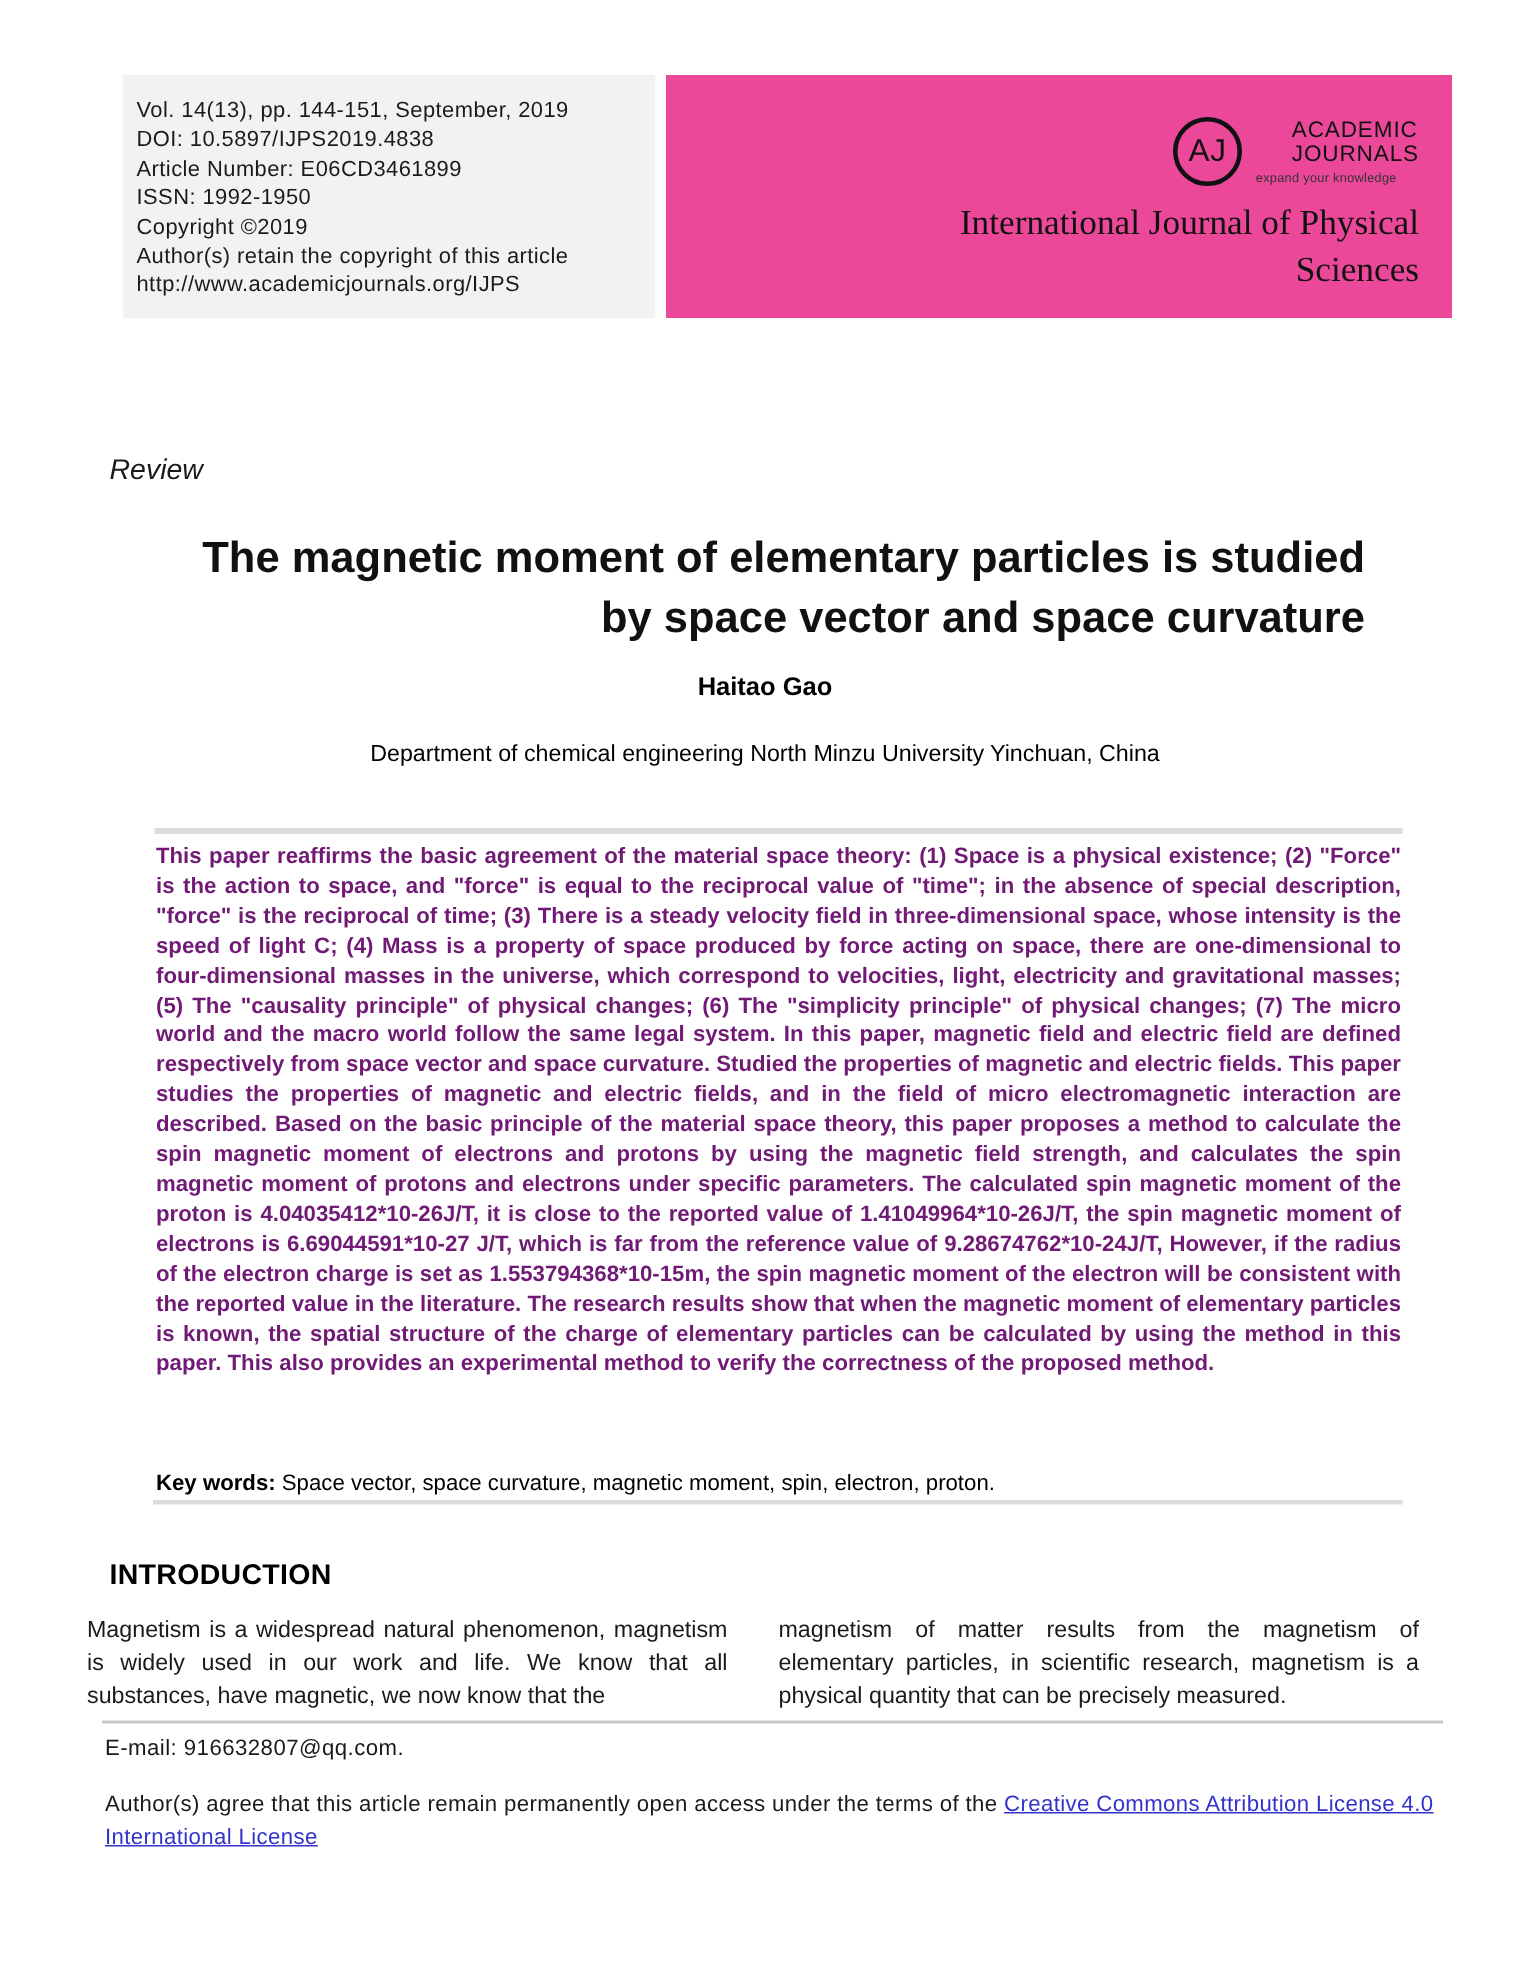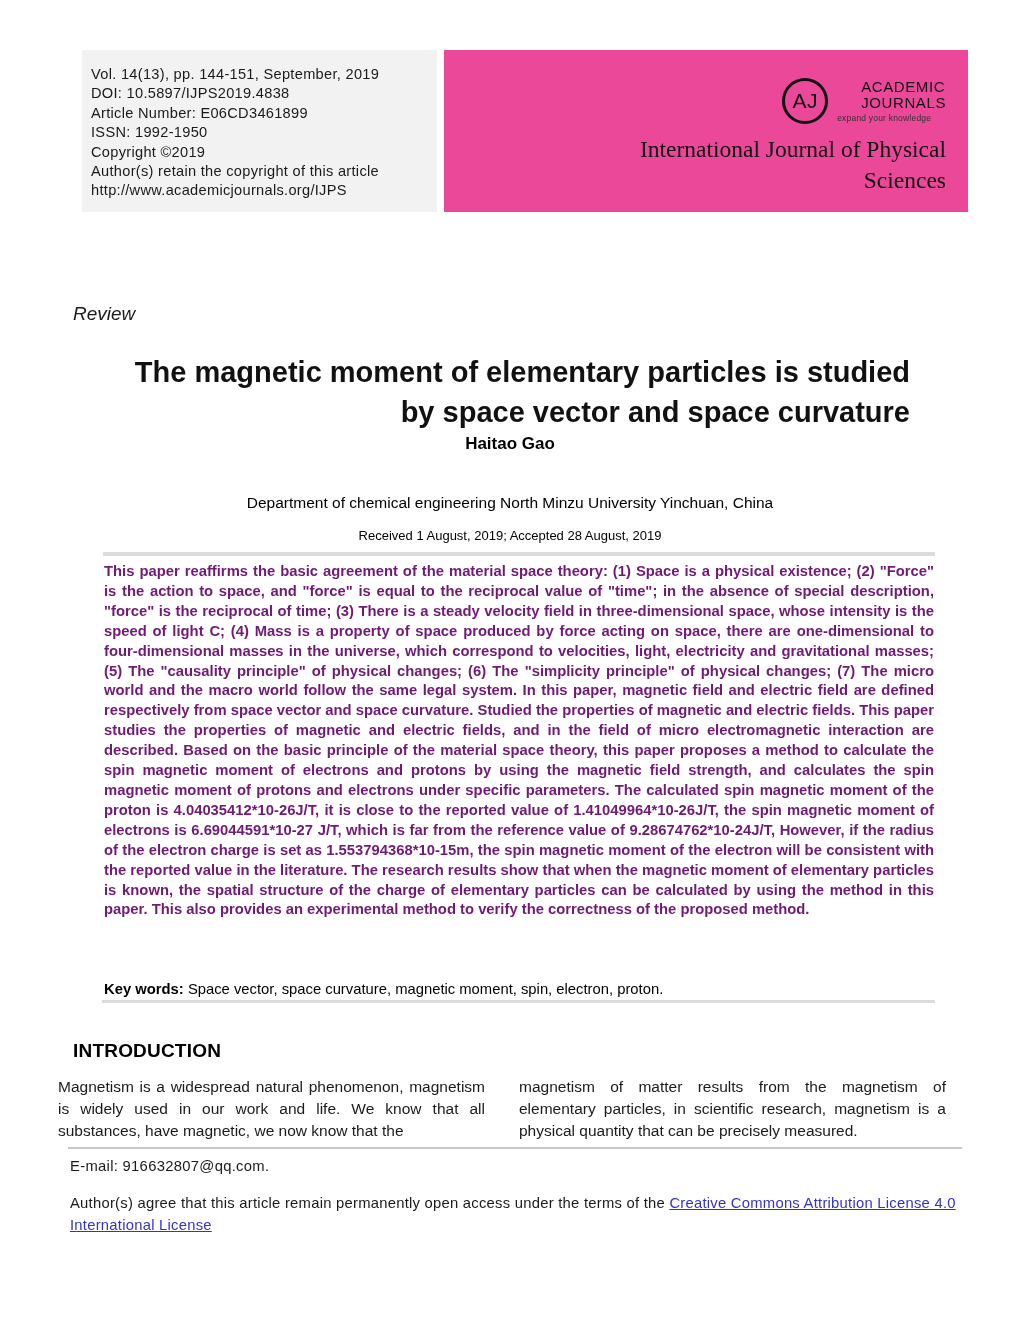--- a/index.html
+++ b/index.html
@@ -75,21 +75,21 @@
     position: absolute;
     left: 110px; top: 352px;
     width: 800px;
     text-align: right;
     font-size: 29px; font-weight: 700;
     line-height: 40px;
     color: #111111;
   }
   .author {
     position: absolute;
-    left: 0; top: 434px; width: 1020px;
+    left: 0; top: 448px; width: 1020px;
     text-align: center;
     font-size: 17px; font-weight: 700;
   }
   .affiliation {
     position: absolute;
     left: 0; top: 494px; width: 1020px;
     text-align: center;
     font-size: 15.5px;
   }
   .received {
@@ -207,21 +207,20 @@
         </div>
       </div>
       <div class="journal-name">International Journal of Physical Sciences</div>
     </div>
   </div>
 
   <div class="kicker">Review</div>
   <h1 class="article-title">The magnetic moment of elementary particles is studied by space vector and space curvature</h1>
   <div class="author">Haitao Gao</div>
   <div class="affiliation">Department of chemical engineering  North Minzu University  Yinchuan, China</div>
-  <div class="received">Received 1 August, 2019; Accepted 28 August, 2019</div>
 
   <div class="rule-top"></div>
   <div class="abstract">This paper reaffirms the basic agreement of the material space theory: (1) Space is a physical existence; (2) "Force" is the action to space, and "force" is equal to the reciprocal value of "time"; in the absence of special description, "force" is the reciprocal of time; (3) There is a steady velocity field in three-dimensional space, whose intensity is the speed of light C; (4) Mass is a property of space produced by force acting on space, there are one-dimensional to four-dimensional masses in the universe, which correspond to velocities, light, electricity and gravitational masses; (5) The "causality principle" of physical changes; (6) The "simplicity principle" of physical changes; (7) The micro world and the macro world follow the same legal system. In this paper, magnetic field and electric field are defined respectively from space vector and space curvature. Studied the properties of magnetic and electric fields. This paper studies the properties of magnetic and electric fields, and in the field of micro electromagnetic interaction are described. Based on the basic principle of the material space theory, this paper proposes a method to calculate the spin magnetic moment of electrons and protons by using the magnetic field strength, and calculates the spin magnetic moment of protons and electrons under specific parameters. The calculated spin magnetic moment of the proton is 4.04035412*10-26J/T, it is close to the reported value of 1.41049964*10-26J/T, the spin magnetic moment of electrons is 6.69044591*10-27 J/T, which is far from the reference value of 9.28674762*10-24J/T, However, if the radius of the electron charge is set as 1.553794368*10-15m, the spin magnetic moment of the electron will be consistent with the reported value in the literature. The research results show that when the magnetic moment of elementary particles is known, the spatial structure of the charge of elementary particles can be calculated by using the method in this paper. This also provides an experimental method to verify the correctness of the proposed method.</div>
   <div class="keywords">
     <span class="kw-label">Key words:</span><span> Space vector, space curvature, magnetic moment, spin, electron, proton.</span>
   </div>
   <div class="rule-bottom"></div>
 
   <div class="section-heading">INTRODUCTION</div>
   <div class="columns">

